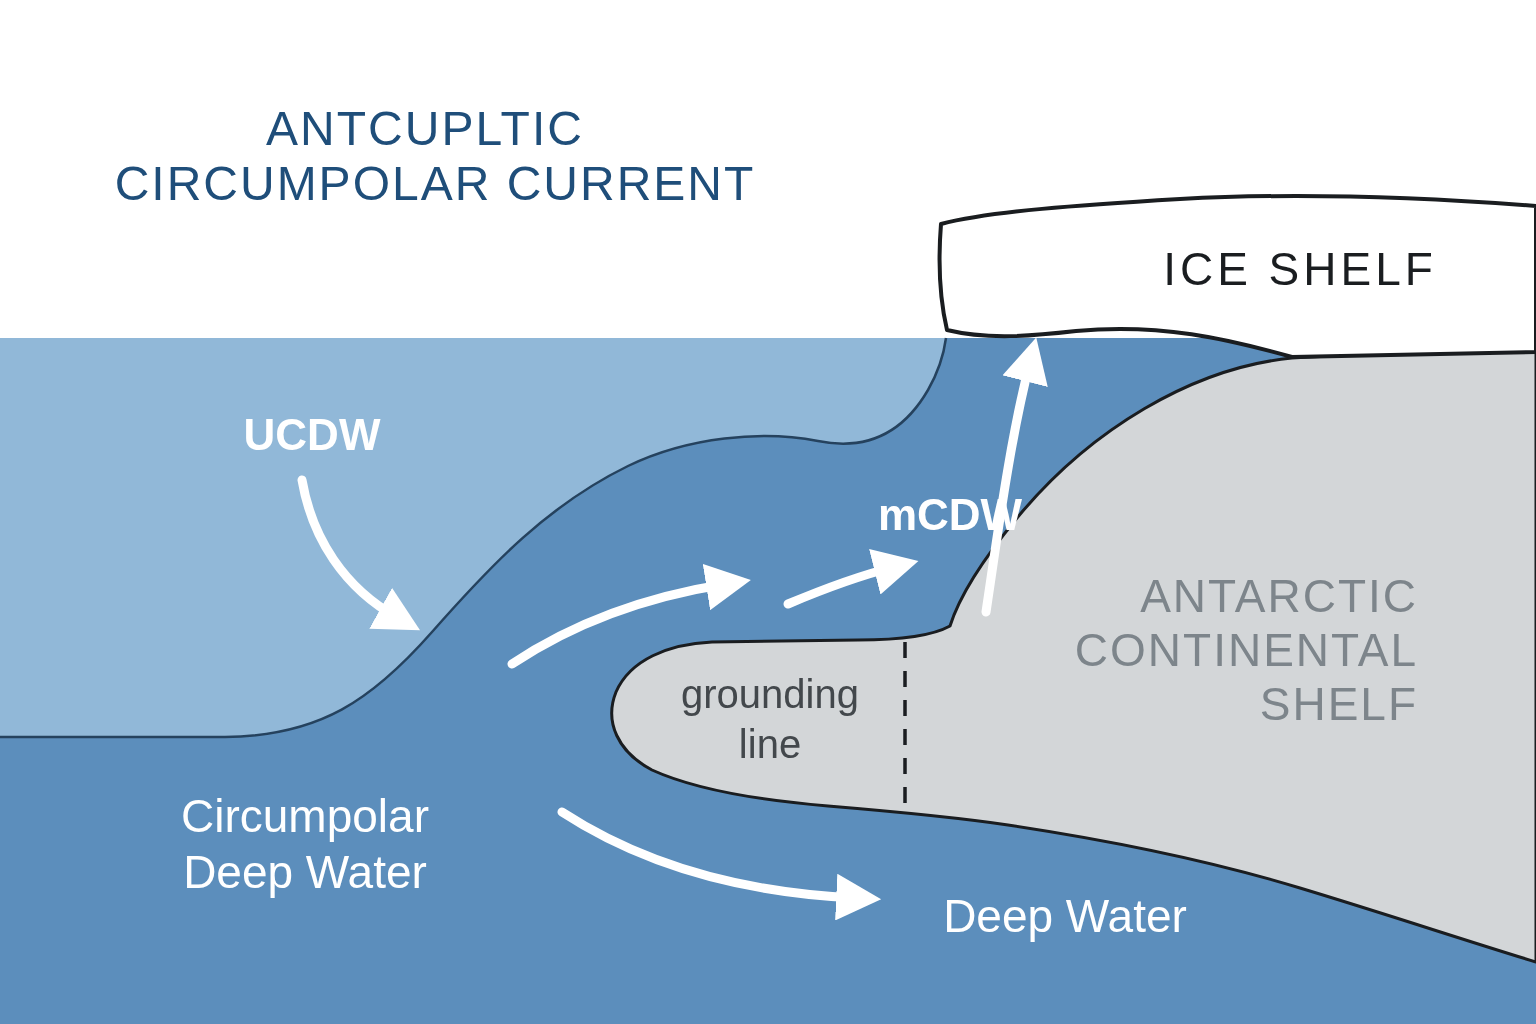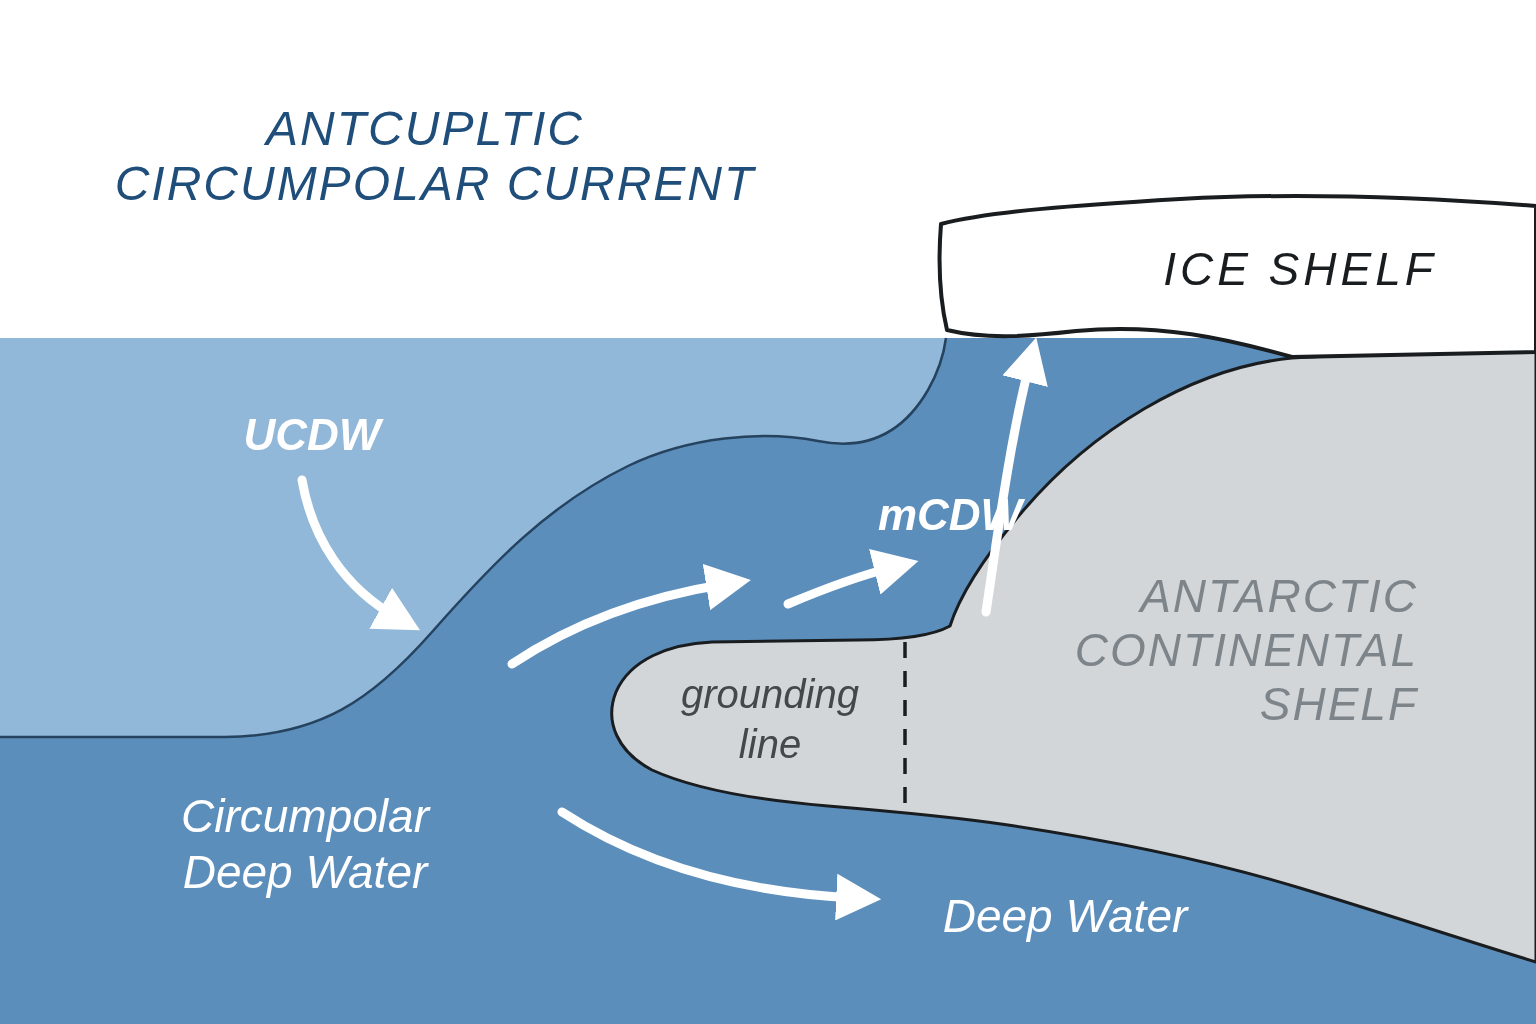--- a/index.html
+++ b/index.html
@@ -1,21 +1,20 @@
 <!DOCTYPE html>
 <html><head>
 <meta charset="utf-8">
 <style>
   html,body{margin:0;padding:0;background:#ffffff;}
   .canvas{
     position:relative;
     width:1536px;height:1024px;
     overflow:hidden;
     font-family:"Liberation Sans", sans-serif;
-    font-style:italic;
   }
   svg{display:block;}
   text{font-family:"Liberation Sans", sans-serif;}
   .title-text{font-size:48px;letter-spacing:2px;}
   .ice-text{font-size:46px;letter-spacing:4px;}
   .bold-white{font-size:44px;font-weight:bold;}
   .white-label{font-size:46px;}
   .shelf-text{font-size:46px;letter-spacing:2px;}
   .grounding-text{font-size:40px;}
 </style>

